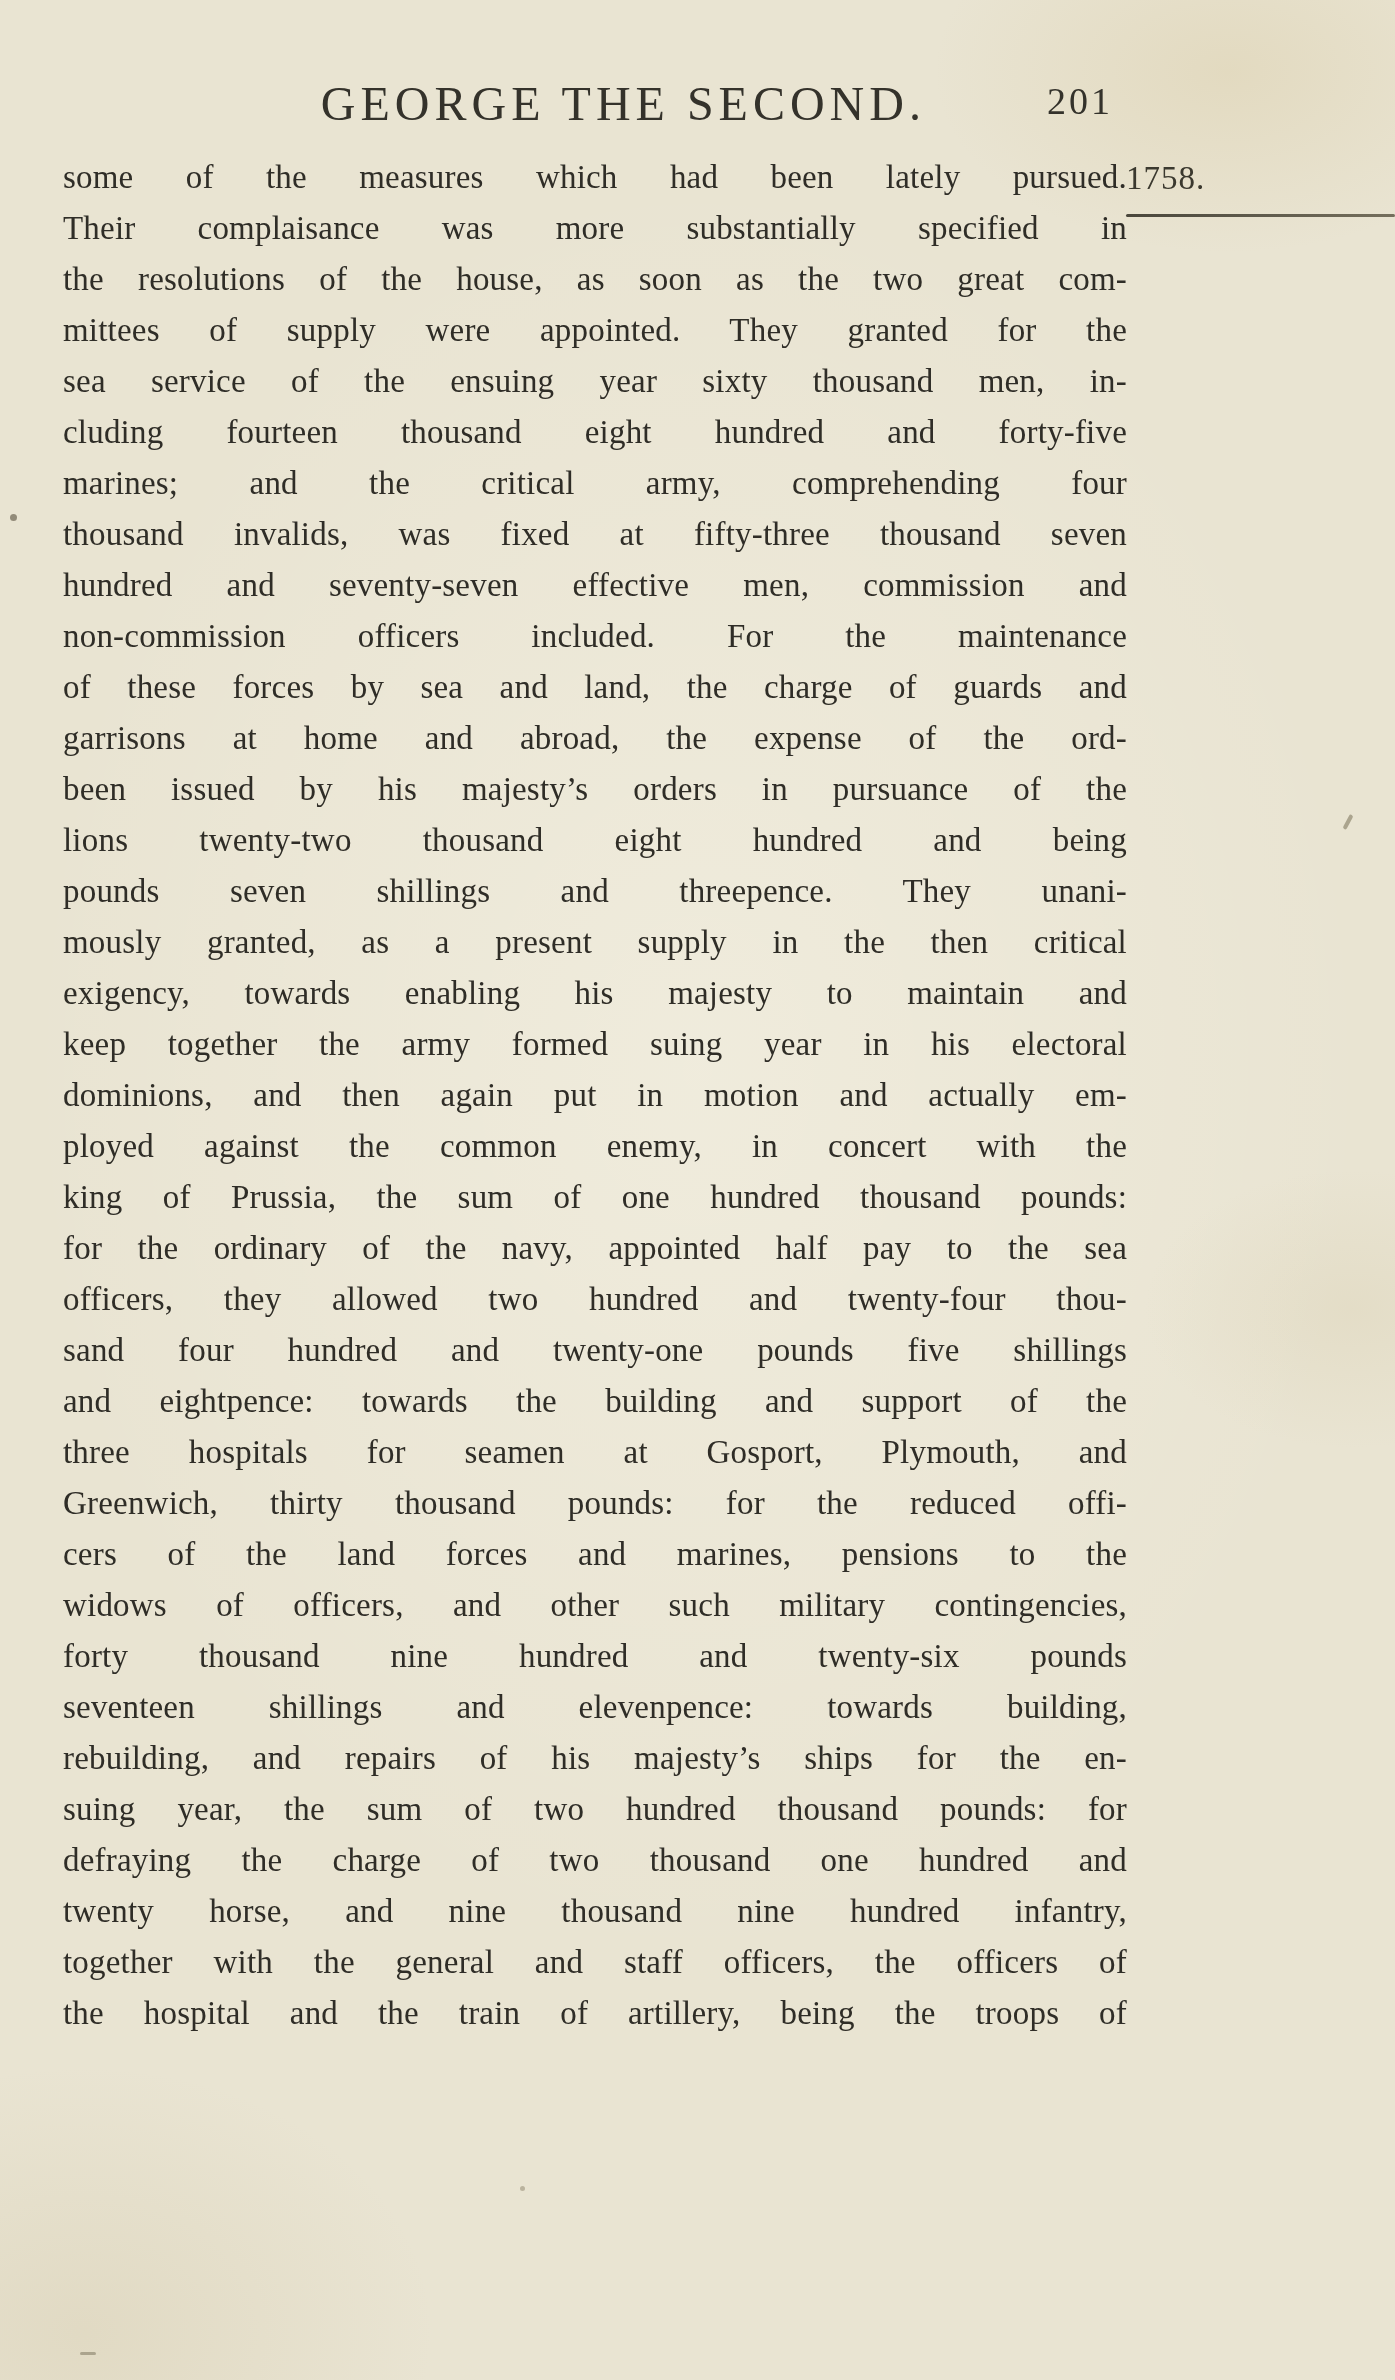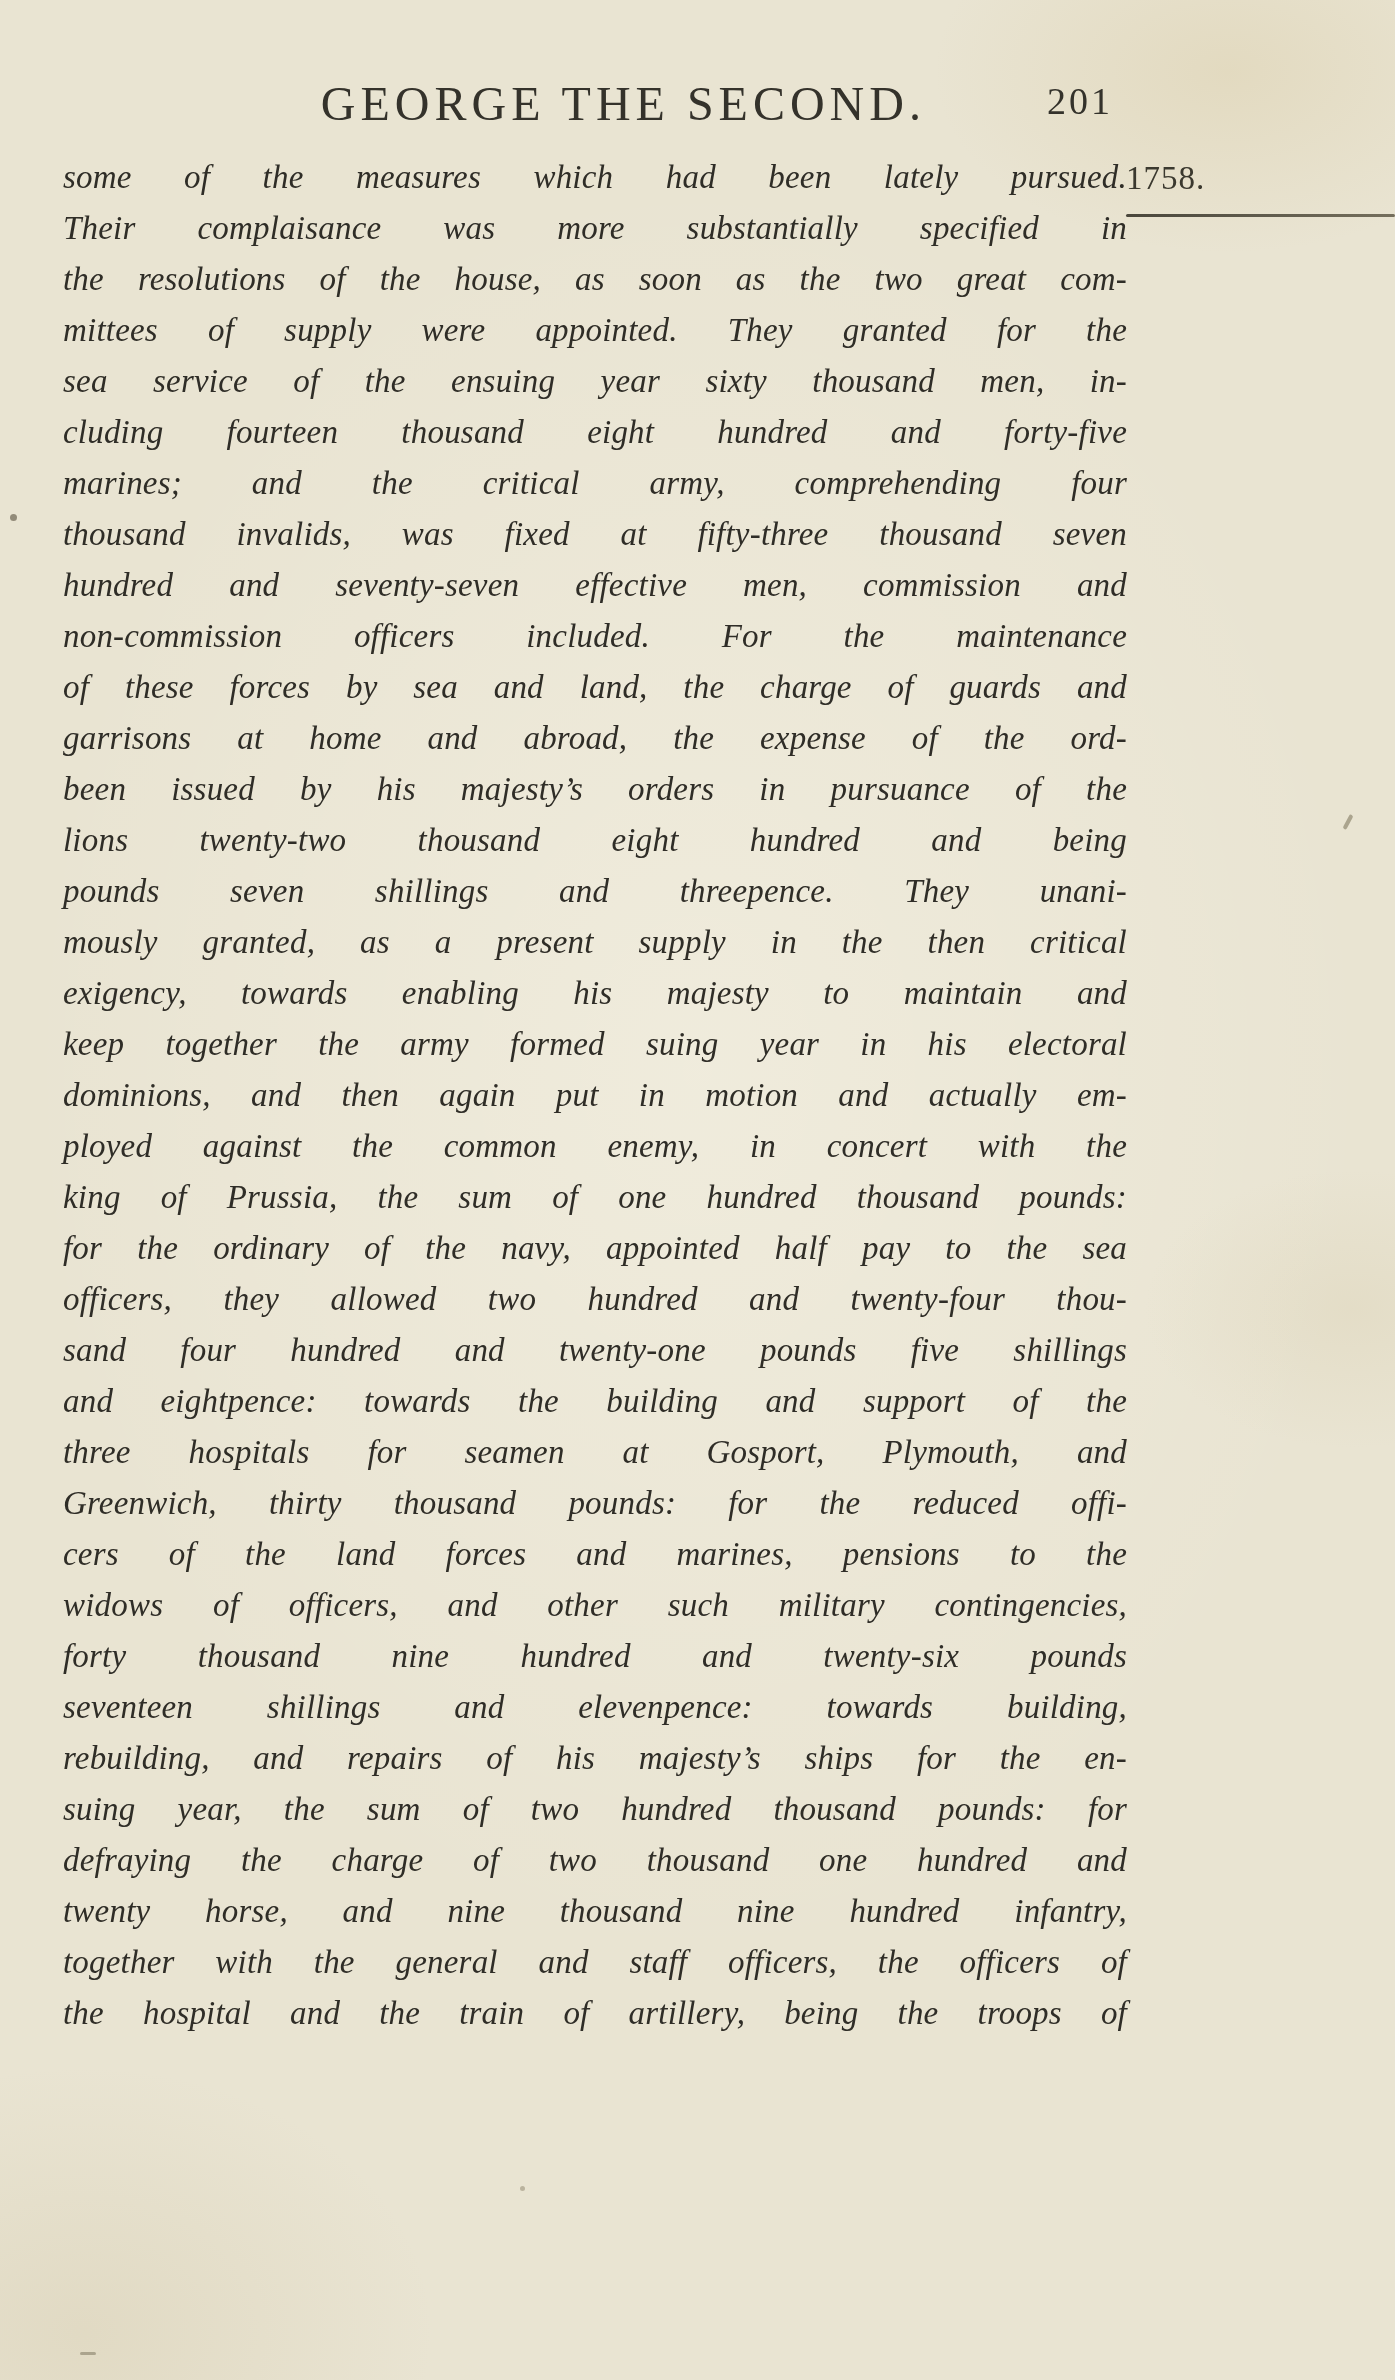--- a/index.html
+++ b/index.html
@@ -65,21 +65,20 @@
     background: linear-gradient(to right, #4a473c, #756f5d);
     border-radius: 2px;
   }
   .body-text {
     position: absolute;
     left: 63px;
     top: 152px;
     width: 1064px;
     font-size: 33px;
     line-height: 51px;
-    font-style: italic;
   }
   .line {
     text-align: justify;
     text-align-last: justify;
     text-justify: inter-word;
     letter-spacing: 0.2px;
   }
   
   .speck {
     position: absolute;

